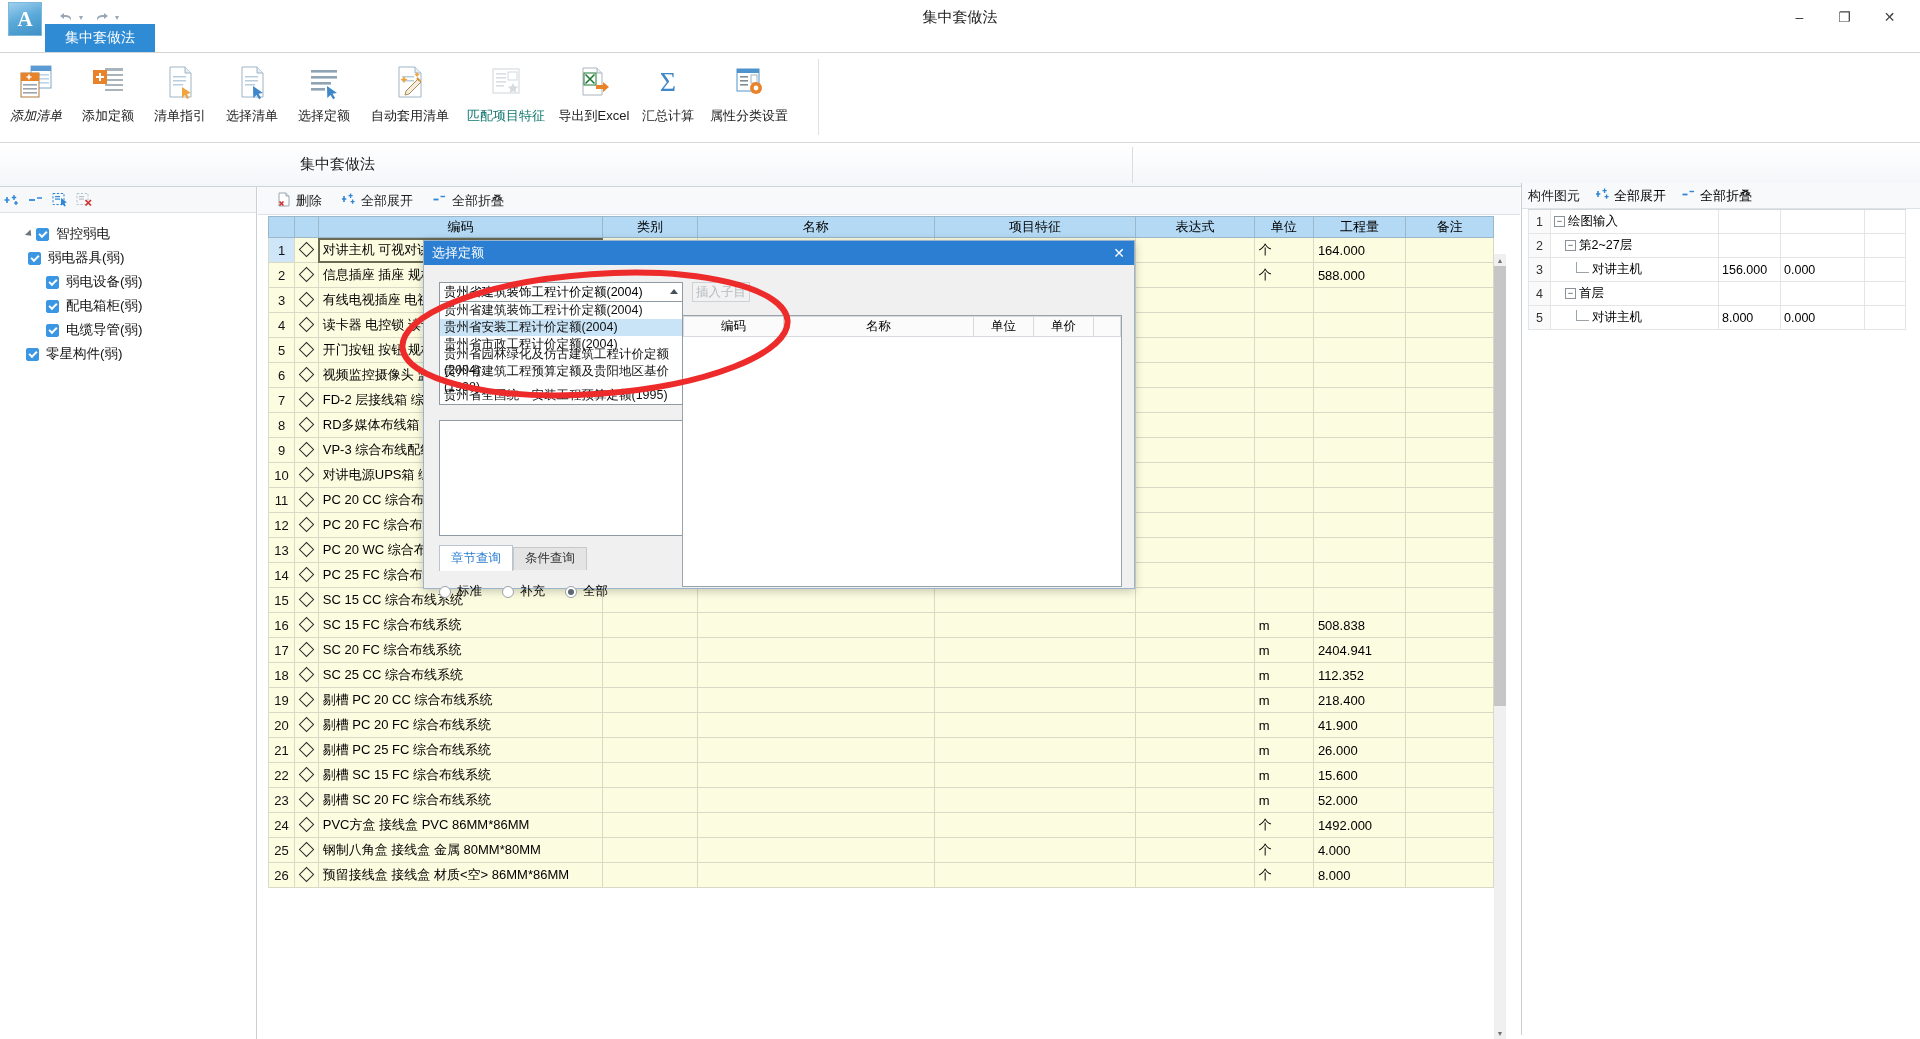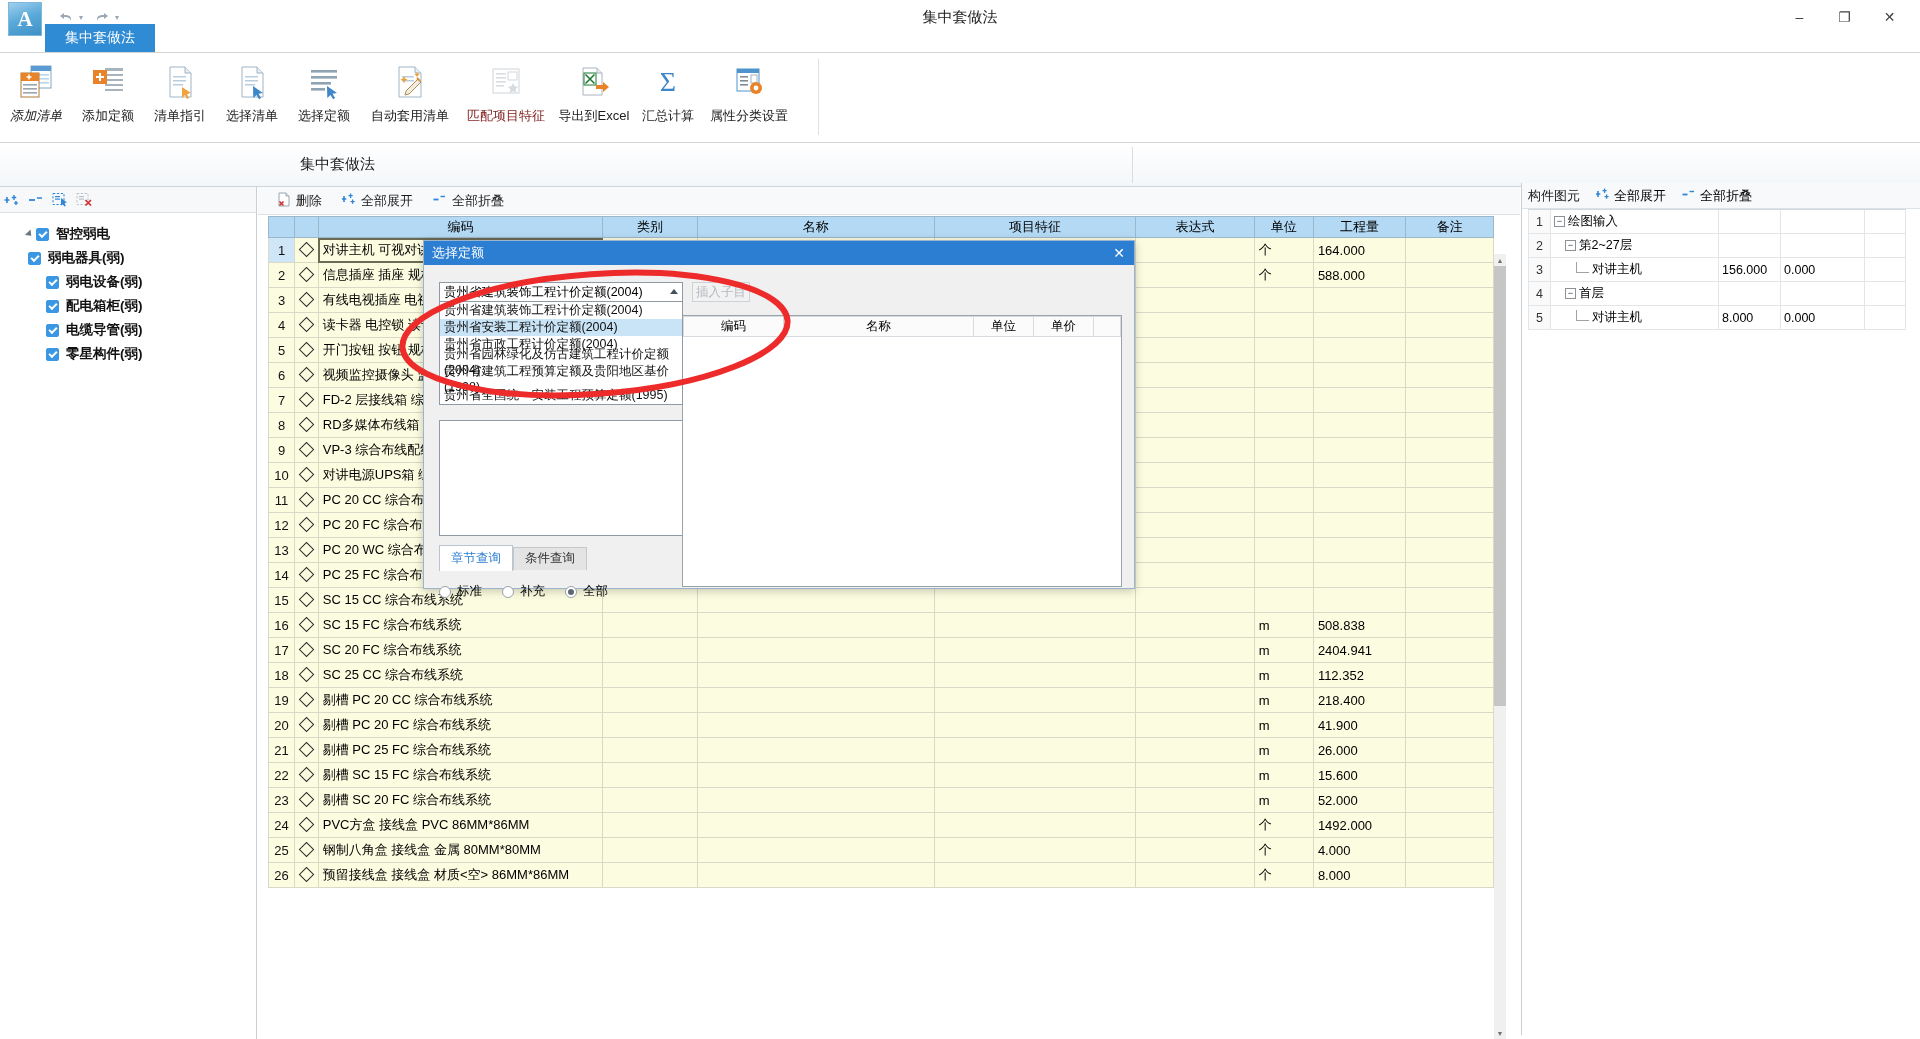--- a/index.html
+++ b/index.html
@@ -61,21 +61,21 @@
   }
   .ribbon-group { position:absolute; left:0; top:0; height:89px; display:flex; align-items:flex-start; }
   .rb-item {
     width:88px; height:86px; display:flex; flex-direction:column;
     align-items:center; justify-content:flex-start; padding-top:6px;
     cursor:default;
   }
   .rb-item.disabled { color:#b6b6b6; }
   .rb-ico { height:46px; display:flex; align-items:center; justify-content:center;}
   .rb-label { font-size:13px; color:#1b1b1b; margin-top:2px; white-space:nowrap;}
-  .rb-item.disabled .rb-label { color:#7f1d1d; }
+  .rb-item.disabled .rb-label { color:#0f766e; }
   .rb-sep { position:absolute; top:6px; width:1px; height:76px; background:#e0e0e0; }
   .ribbon-bottom { position:absolute; left:0; top:142px; width:1920px; height:1px; background:#d6d6d6;}
 
   
   .modbar { position:absolute; left:0; top:143px; width:1920px; height:44px;
             background:linear-gradient(#ffffff,#f3f6f9); }
   .modbar-title { position:absolute; left:300px; top:12px; font-size:15px; color:#1b1b1b;}
   .modbar-div { position:absolute; left:1132px; top:4px; width:1px; height:36px; background:#dcdcdc;}
   .modbar-bottom { position:absolute; left:0; top:186px; width:1920px; height:1px; background:#cfd4d9;}
 
@@ -87,21 +87,21 @@
   .lp-tb-btn { width:24px;height:22px;display:flex;align-items:center;justify-content:center;}
   .lp-tree { position:absolute; left:0; top:27px; width:256px; bottom:0; padding-top:8px; }
   .tnode { height:24px; display:flex; align-items:center; font-size:13.5px; }
   .twist { width:14px; height:14px; display:flex; align-items:center; justify-content:center; }
   .tri { width:0;height:0;border-left:5px solid #6b7680;border-top:4px solid transparent;
          border-bottom:4px solid transparent; transform: rotate(45deg); }
   .cbx { width:13px;height:13px;background:#3b97e3;border:1px solid #3b97e3;border-radius:2px;
          display:flex;align-items:center;justify-content:center;flex:0 0 auto;}
   .cbx:after { content:""; width:6px;height:3px;border-left:2px solid #fff;border-bottom:2px solid #fff;
                transform:rotate(-45deg); margin-bottom:2px;}
-  .tlabel { margin-left:7px; color:#111;font-weight:bold; }
+  .tlabel { margin-left:7px; color:#111; }
 
   
   .midpanel { position:absolute; left:258px; top:187px; width:1262px; height:852px; background:#fff; }
   .mp-toolbar { position:absolute; left:0; top:0; width:1262px; height:28px; background:#f7f9fb;
                 border-bottom:1px solid #dde2e7; display:flex; align-items:center; padding-left:10px; gap:2px;}
   .mp-tb-btn { height:24px; display:flex; align-items:center; gap:5px; padding:0 9px; font-size:13px; color:#1b1b1b;}
 
   .gridwrap { position:absolute; left:10px; top:29px; width:1240px; bottom:0; overflow:hidden;}
   table.grid { border-collapse:collapse; table-layout:fixed; width:1226px; }
   table.grid th {
@@ -443,21 +443,21 @@
         <span class="tlabel">弱电设备(弱)</span>
       </div>
       <div class="tnode" style="padding-left:46px;">
         <span class="cbx"></span>
         <span class="tlabel">配电箱柜(弱)</span>
       </div>
       <div class="tnode" style="padding-left:46px;">
         <span class="cbx"></span>
         <span class="tlabel">电缆导管(弱)</span>
       </div>
-      <div class="tnode" style="padding-left:46px;">
+      <div class="tnode" style="margin-left:26px;">
         <span class="cbx"></span>
         <span class="tlabel">零星构件(弱)</span>
       </div>
     </div>
   </div>
 
   <div class="midpanel">
     <div class="mp-toolbar">
       <div class="mp-tb-btn">
         <span>

